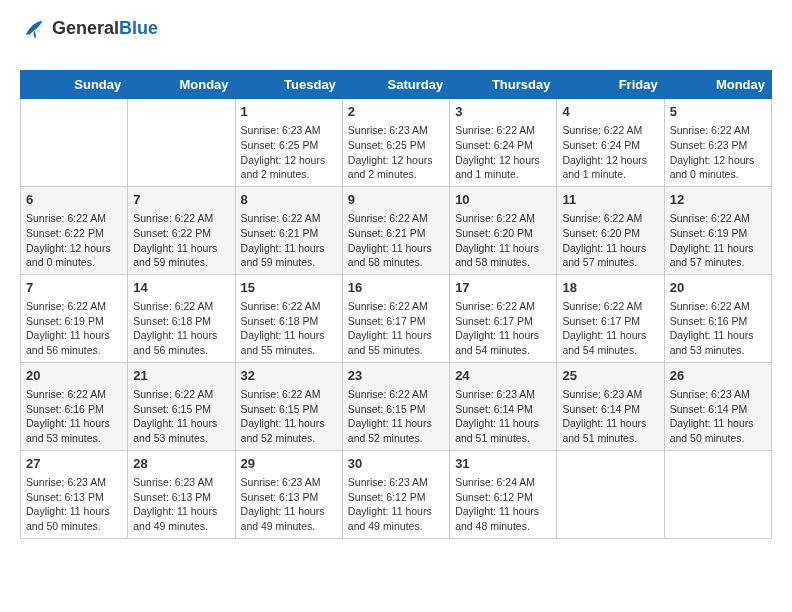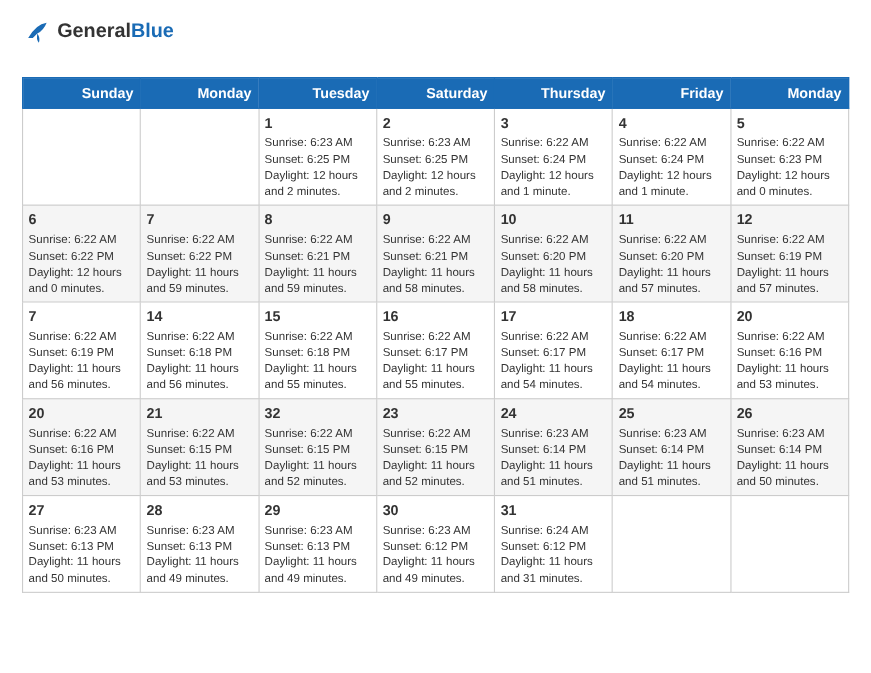--- a/index.html
+++ b/index.html
@@ -336,20 +336,20 @@
             <div>Sunrise: 6:23 AM</div>
             <div>Sunset: 6:12 PM</div>
             <div>Daylight: 11 hours</div>
             <div>and 49 minutes.</div>
           </td>
           <td>
             <span class="day-number">31</span>
             <div>Sunrise: 6:24 AM</div>
             <div>Sunset: 6:12 PM</div>
             <div>Daylight: 11 hours</div>
-            <div>and 31 minutes.</div>
+            <div>and 48 minutes.</div>
           </td>
           <td class="cell-empty"></td>
           <td class="cell-empty"></td>
         </tr>
       </tbody>
   </table>
 </div>
 
 </body></html>

